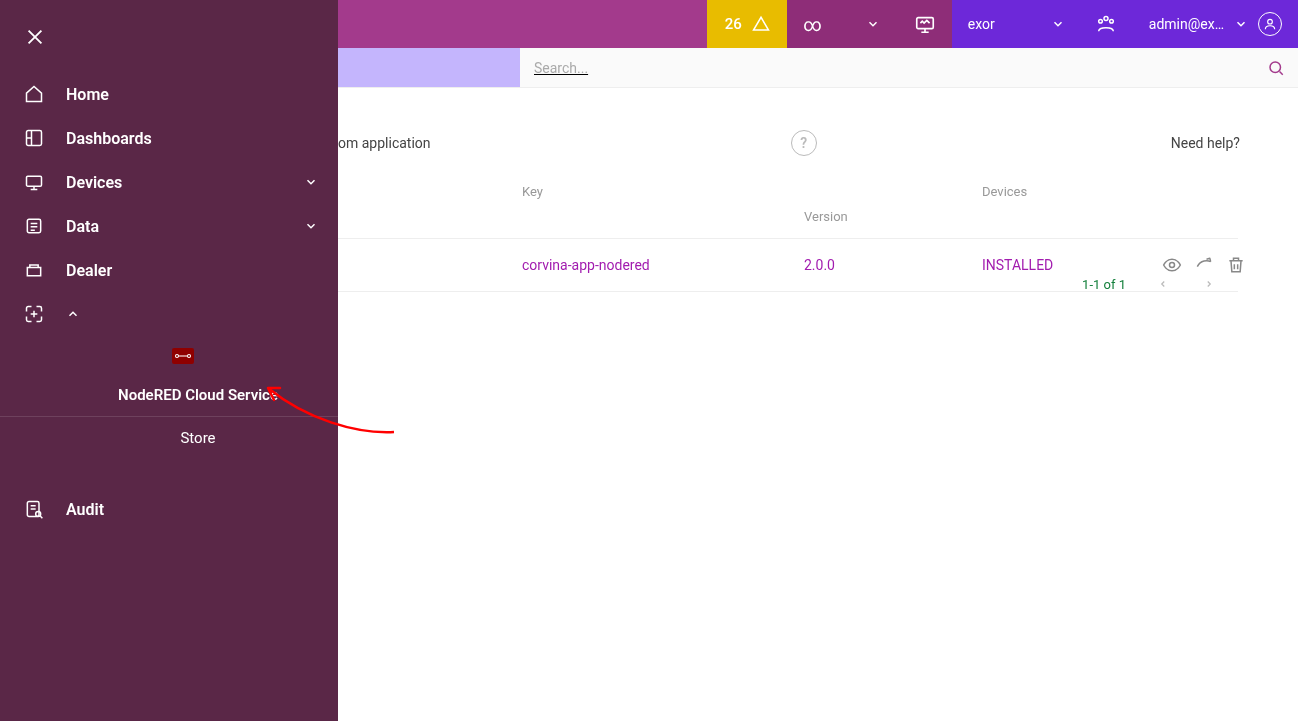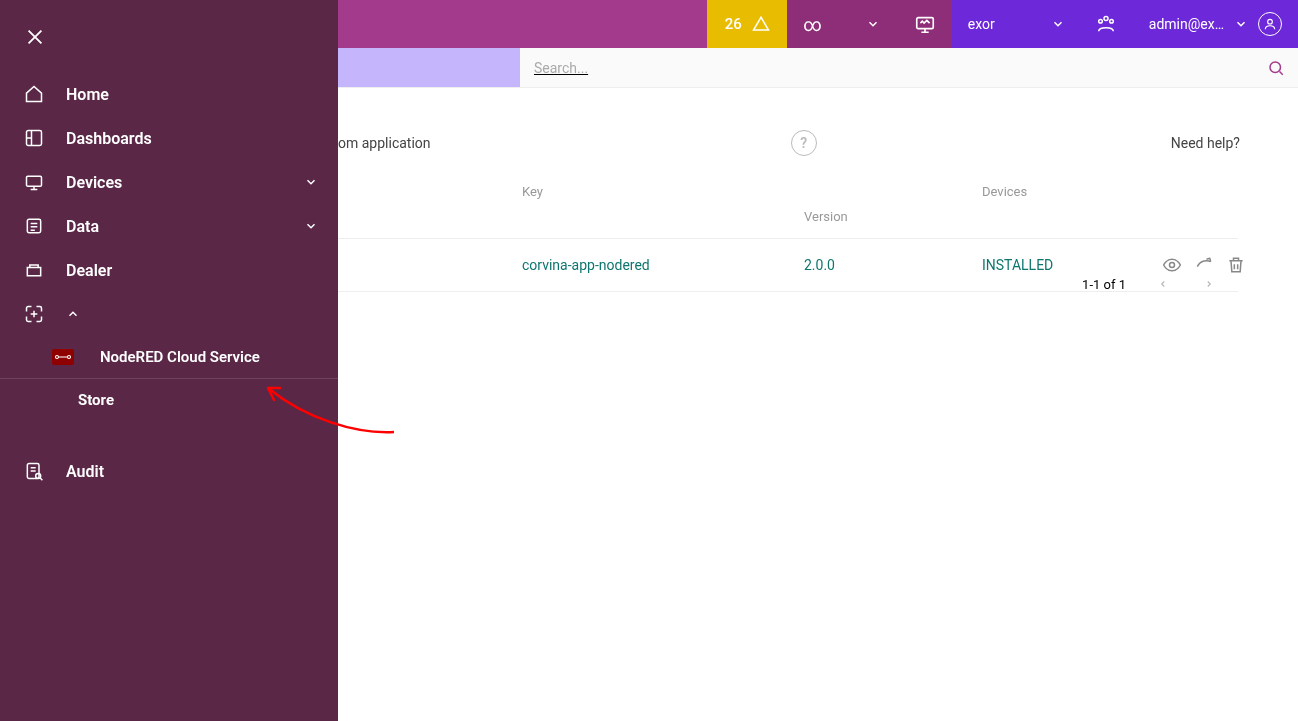--- a/index.html
+++ b/index.html
@@ -31,42 +31,42 @@
 .help-badge { width: 26px; height: 26px; border: 1.8px solid #bbb; border-radius: 50%; display: flex; align-items: center; justify-content: center; color: #bbb; font-weight: 600; font-size: 14px; margin-left: 6px; }
 
 
 .table { position: absolute; top: 170px; left: 338px; width: 900px; }
 .thead { display: flex; padding: 14px 24px; font-size: 13px; color: #999; }
 .th-name { flex: 0 0 160px; }
 .th-key { flex: 0 0 282px; }
 .th-version { flex: 0 0 178px; margin-top: 25px; }
 .th-status { flex: 0 0 180px; }
 .th-actions { flex: 1; }
-.trow { display: flex; align-items: center; padding: 16px 24px; border-top: 1px solid #eee; border-bottom: 1px solid #eee; font-size: 14px; color: #0f766e; }
+.trow { display: flex; align-items: center; padding: 16px 24px; border-top: 1px solid #eee; border-bottom: 1px solid #eee; font-size: 14px; color: #a21caf; }
 .td-name { flex: 0 0 160px; }
 .td-key { flex: 0 0 282px; }
 .td-version { flex: 0 0 178px; }
 .td-status { flex: 0 0 180px; }
 .td-actions { flex: 1; display: flex; justify-content: flex-end; gap: 12px; }
 .act-icon { color: #888; cursor: pointer; }
 
 
-.pagination { position: absolute; top: 272px; left: 338px; width: 900px; display: flex; justify-content: flex-end; align-items: center; gap: 28px; font-size: 13px; color: #000000; padding-right: 20px; }
+.pagination { position: absolute; top: 272px; left: 338px; width: 900px; display: flex; justify-content: flex-end; align-items: center; gap: 28px; font-size: 13px; color: #15803d; padding-right: 20px; }
 .page-nav { color: #bbb; cursor: pointer; padding: 4px; font-size: 18px; }
 
 
 .sidebar { position: absolute; top: 0; left: 0; width: 338px; height: 100%; background: #5a2747; color: #fff; padding-top: 18px; z-index: 10; }
 .close-btn { padding: 8px 0 24px 24px; }
 .nav { list-style: none; }
 .nav-item { display: flex; align-items: center; padding: 12px 20px 12px 24px; font-size: 16px; cursor: pointer; gap: 22px; }
-.nav-item.sub { padding-left: 78px; font-size: 15px; }
+.nav-item.sub { padding-left: 78px; font-size: 15px; flex-direction: column; }
 .nav-item.sub.with-icon { padding-left: 78px; font-weight: 600; border-bottom: 1px solid rgba(255,255,255,0.12); }
 .nav-item .nav-icon { width: 20px; display: flex; justify-content: center; }
 .nav-label { flex: 1; font-weight: 600; }
-.nav-item.sub .nav-label { font-weight: 700; }
+.nav-item.sub .nav-label { font-weight: 400; }
 .nav-item.sub.with-icon .nav-label { font-weight: 600; }
 .nav-expand { }
 .nodered-icon { width: 22px; height: 16px; background: #8f0000; border-radius: 2px; margin-left: -26px; margin-right: 4px; display: flex; align-items: center; justify-content: center; }
 .nodered-icon svg { width: 18px; height: 10px; }
 .audit-group { margin-top: 28px; }
 
 
 .arrow-anno { position: absolute; top: 374px; left: 256px; z-index: 20; pointer-events: none; }
 
 svg { display: block; }

